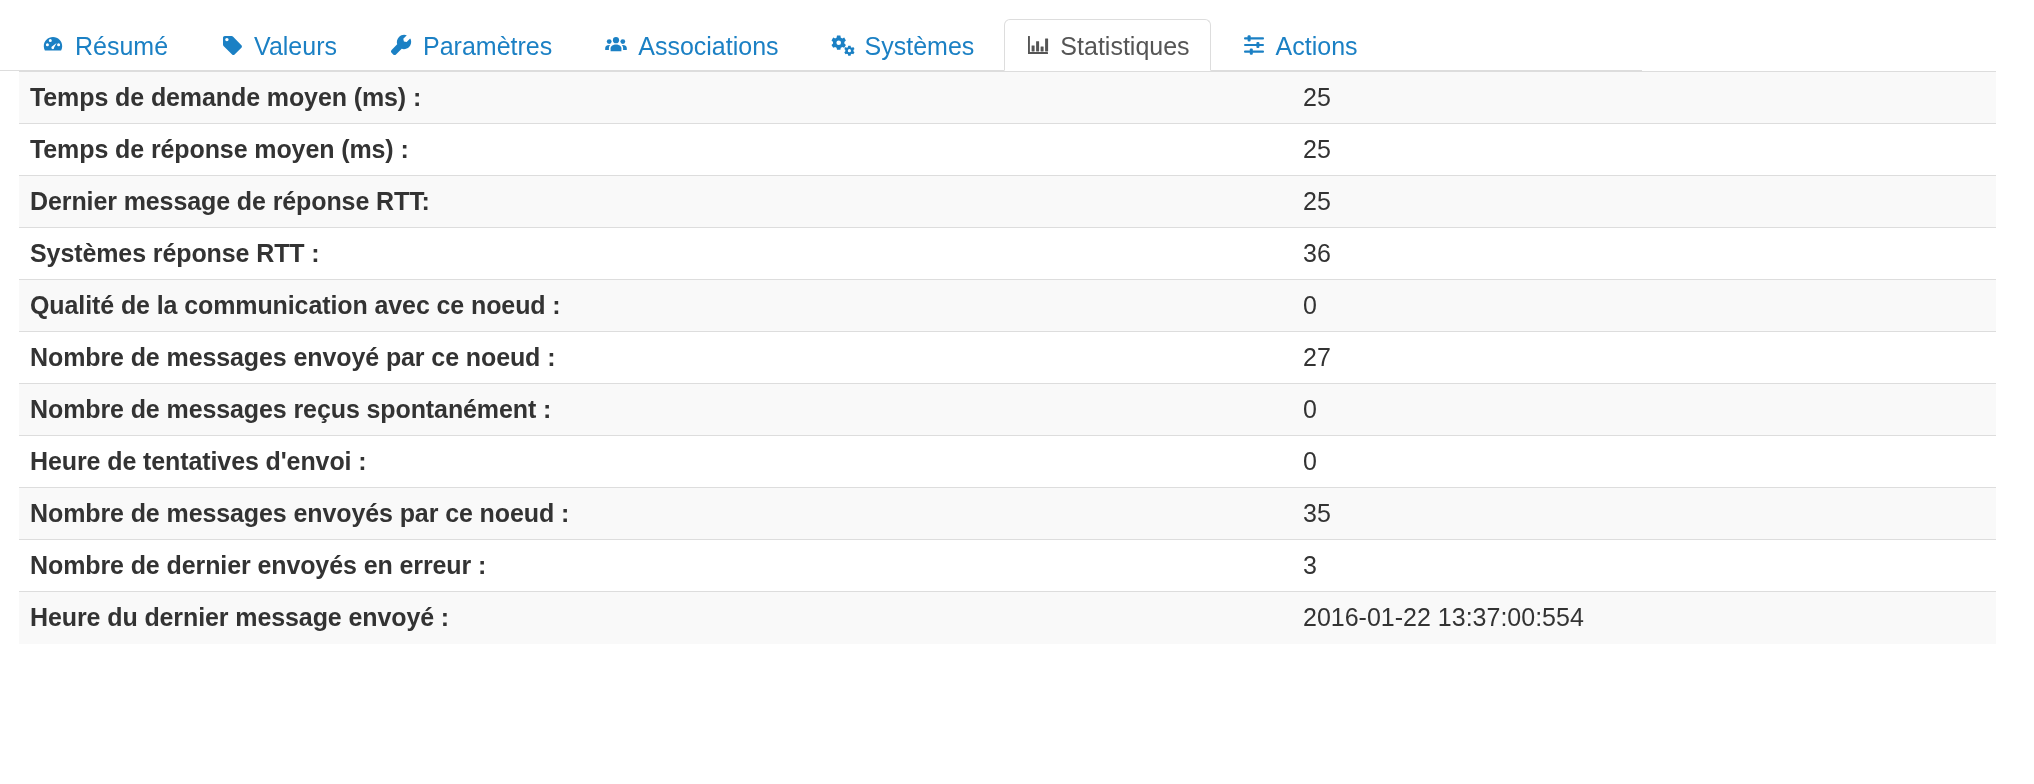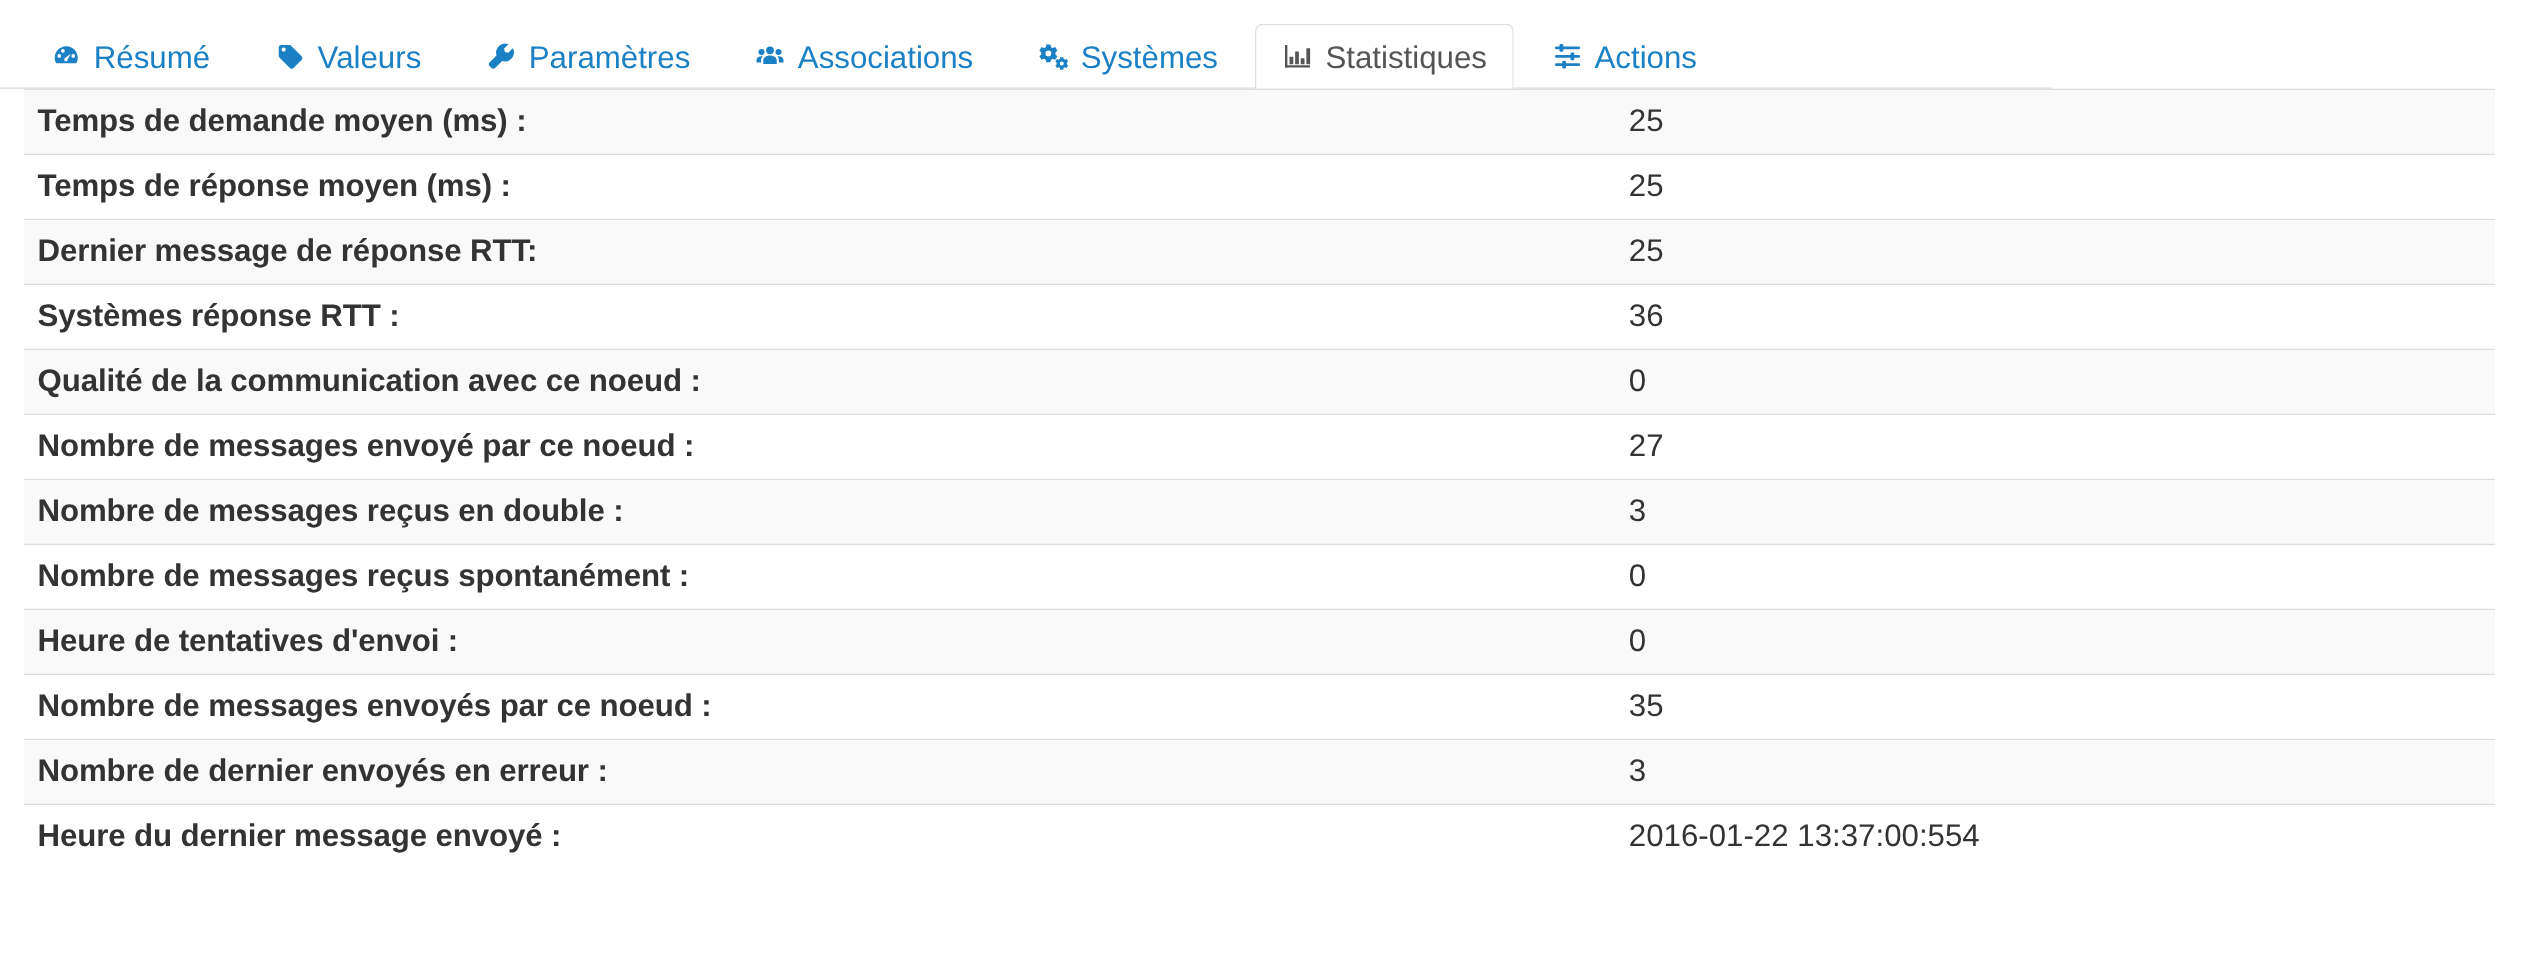--- a/index.html
+++ b/index.html
@@ -192,24 +192,20 @@
           </tr>
           <tr>
             <td class="label">Qualité de la communication avec ce noeud :</td>
             <td class="value">0</td>
           </tr>
           <tr>
             <td class="label">Nombre de messages envoyé par ce noeud :</td>
             <td class="value">27</td>
           </tr>
           <tr>
-            <td class="label">Nombre de messages reçus en double :</td>
-            <td class="value">3</td>
-          </tr>
-          <tr>
             <td class="label">Nombre de messages reçus spontanément :</td>
             <td class="value">0</td>
           </tr>
           <tr>
             <td class="label">Heure de tentatives d'envoi :</td>
             <td class="value">0</td>
           </tr>
           <tr>
             <td class="label">Nombre de messages envoyés par ce noeud :</td>
             <td class="value">35</td>

